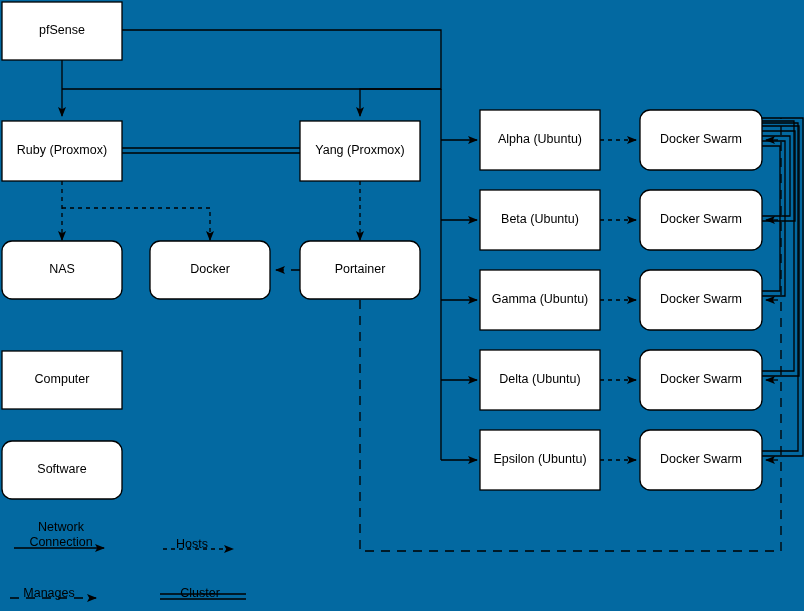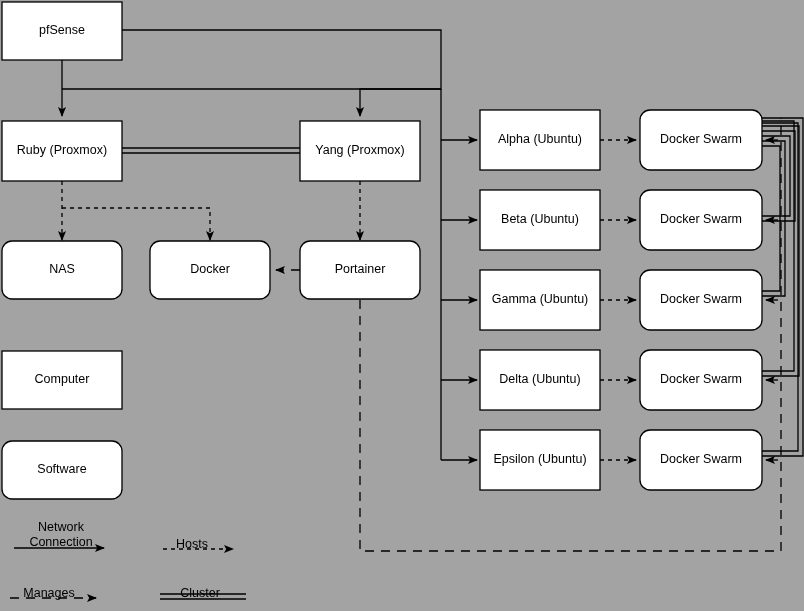--- a/index.html
+++ b/index.html
@@ -4,21 +4,21 @@
 <style>
   html, body {
     margin: 0;
     padding: 0;
     background: #ffffff;
   }
   #diagram-root {
     position: relative;
     width: 804px;
     height: 611px;
-    background: #a3a3a3;
+    background: #0369a1;
     font-family: "Liberation Sans", sans-serif;
     overflow: hidden;
   }
   svg.canvas {
     position: absolute;
     top: 0;
     left: 0;
     width: 804px;
     height: 611px;
   }

